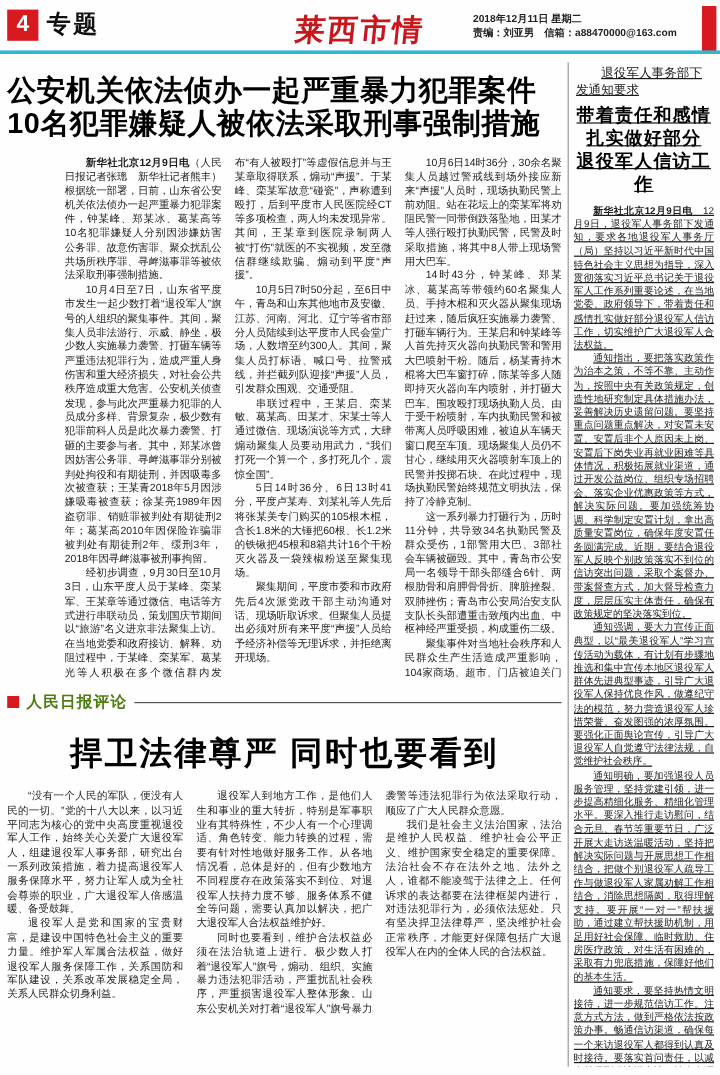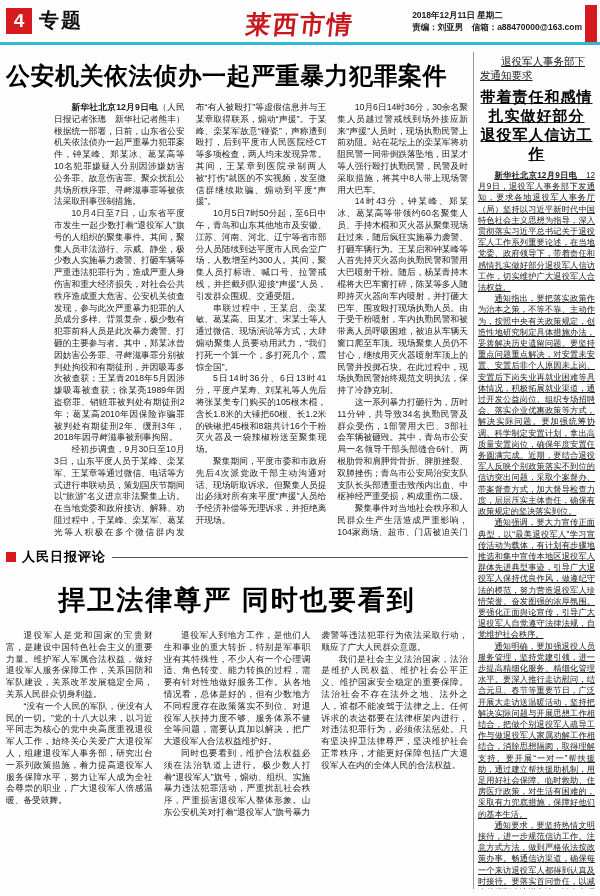--- a/index.html
+++ b/index.html
@@ -10,21 +10,21 @@
   }
   
   .hdr{position:absolute;top:0;left:0;right:0;height:46px;}
   .hdr-left{position:absolute;left:6px;top:7px;display:flex;align-items:center;gap:7px;}
   .pagenum-box{width:26px;height:26px;background:#d71920;color:#fff;font-weight:bold;
     font-size:19px;display:flex;align-items:center;justify-content:center;}
   .section-name{font-size:20px;font-weight:900;letter-spacing:2px;color:#111;}
   .masthead{position:absolute;left:0;right:0;top:8px;text-align:center;
     font-family:"DejaVu Serif",serif;font-weight:bold;font-size:25px;color:#c8161d;
     transform:skewX(-6deg);letter-spacing:2px;}
-  .hdr-right{position:absolute;right:18px;top:9px;text-align:left;font-size:8.5px;
+  .hdr-right{position:absolute;right:36px;top:9px;text-align:left;font-size:8.5px;
     line-height:12px;font-weight:bold;color:#222;}
   .corner-block{position:absolute;right:3px;top:5px;width:12px;height:38px;background:#d71920;}
   .rule-cyan{position:absolute;top:42px;left:0;right:0;height:3px;background:#31b8cf;}
   
   .content{position:absolute;top:50px;left:6px;right:5px;bottom:7px;display:flex;justify-content:space-between;}
   .main-col{width:462px;flex:0 0 462px;display:flex;flex-direction:column;}
   .v-rule{width:1px;background:#9a9a9a;margin:2px 4px 0 5px;}
   .sidebar{flex:1;display:flex;flex-direction:column;overflow:hidden;text-decoration:underline;}
   
   .headline{margin:12px 0 6px 0;font-size:24px;line-height:28px;font-weight:900;
@@ -34,21 +34,21 @@
     column-count:3;column-gap:11px;column-fill:auto;overflow:hidden;
     font-size:8.7px;line-height:11.8px;text-align:justify;color:#1c1c1c;
   }
   .article-body p{margin:0;text-indent:2em;}
   .article-body b{font-weight:bold;}
   .main-body{height:438px;margin-top:6px;margin-left:48px;}
   
   .commentary{margin-top:5px;}
   .commentary-label-row{display:flex;align-items:center;gap:6px;margin-top:3px;}
   .red-square{width:10px;height:10px;background:#d71920;flex:0 0 10px;}
-  .commentary-label{font-size:13px;font-weight:900;color:#000000;letter-spacing:1px;white-space:nowrap;}
+  .commentary-label{font-size:13px;font-weight:900;color:#4d7c0f;letter-spacing:1px;white-space:nowrap;}
   .label-rule{flex:1;height:1px;background:#555;}
   .commentary-headline{margin:16px 0 12px 0;text-align:center;font-size:27px;
     font-weight:900;color:#000;letter-spacing:2px;}
   .commentary-body{height:193px;}
   
   .kicker{margin:4px 2px 0 2px;font-size:10.5px;line-height:14px;text-indent:2em;color:#222;}
   .sidebar-headline{margin:5px 0 7px 0;text-align:center;font-weight:900;
     font-size:15px;line-height:19px;color:#000;letter-spacing:1px;}
   .sidebar-headline span{display:block;}
   .sidebar-body{flex:1;overflow:hidden;font-size:8.2px;line-height:11.2px;
@@ -76,37 +76,38 @@
     <div class="corner-block"></div>
   </header>
   <div class="rule-cyan"></div>
 
   <div class="content">
 
     <div class="main-col">
 
       <h1 class="headline">
         <span>公安机关依法侦办一起严重暴力犯罪案件</span><br>
+        <span>10名犯罪嫌疑人被依法采取刑事强制措施</span>
       </h1>
 
       <div class="article-body main-body">
         <p><b>新华社北京12月9日电</b><span>（人民日报记者张璁　新华社记者熊丰）根据统一部署，日前，山东省公安机关依法侦办一起严重暴力犯罪案件，钟某峰、郑某冰、葛某高等10名犯罪嫌疑人分别因涉嫌妨害公务罪、故意伤害罪、聚众扰乱公共场所秩序罪、寻衅滋事罪等被依法采取刑事强制措施。</span></p>
         <div style="display:contents"><p>10月4日至7日，山东省平度市发生一起少数打着“退役军人”旗号的人组织的聚集事件。其间，聚集人员非法游行、示威、静坐，极少数人实施暴力袭警、打砸车辆等严重违法犯罪行为，造成严重人身伤害和重大经济损失，对社会公共秩序造成重大危害。公安机关侦查发现，参与此次严重暴力犯罪的人员成分多样、背景复杂，极少数有犯罪前科人员是此次暴力袭警、打砸的主要参与者。其中，郑某冰曾因妨害公务罪、寻衅滋事罪分别被判处拘役和有期徒刑，并因吸毒多次被查获；王某青2018年5月因涉嫌吸毒被查获；徐某亮1989年因盗窃罪、销赃罪被判处有期徒刑2年；葛某高2010年因保险诈骗罪被判处有期徒刑2年、缓刑3年，2018年因寻衅滋事被刑事拘留。</p><p>经初步调查，9月30日至10月3日，山东平度人员于某峰、栾某军、王某章等通过微信、电话等方式进行串联动员，策划国庆节期间以“旅游”名义进京非法聚集上访。在当地党委和政府接访、解释、劝阻过程中，于某峰、栾某军、葛某光等人积极在多个微信群内发布“有人被殴打”等虚假信息并与王某章取得联系，煽动“声援”。于某峰、栾某军故意“碰瓷”，声称遭到殴打，后到平度市人民医院经CT等多项检查，两人均未发现异常。其间，王某章到医院录制两人被“打伤”就医的不实视频，发至微信群继续欺骗、煽动到平度“声援”。</p><p>10月5日7时50分起，至6日中午，青岛和山东其他地市及安徽、江苏、河南、河北、辽宁等省市部分人员陆续到达平度市人民会堂广场，人数增至约300人。其间，聚集人员打标语、喊口号、拉警戒线，并拦截列队迎接“声援”人员，引发群众围观、交通受阻。</p><p>串联过程中，王某启、栾某敏、葛某高、田某才、宋某士等人通过微信、现场演说等方式，大肆煽动聚集人员要动用武力，“我们打死一个算一个，多打死几个，震惊全国”。</p><p>5日14时36分、6日13时41分，平度卢某寿、刘某礼等人先后将张某美专门购买的105根木棍，含长1.8米的大锤把60根、长1.2米的铁锹把45根和8箱共计16个干粉灭火器及一袋辣椒粉送至聚集现场。</p><p>聚集期间，平度市委和市政府先后4次派党政干部主动沟通对话、现场听取诉求。但聚集人员提出必须对所有来平度“声援”人员给予经济补偿等无理诉求，并拒绝离开现场。</p><p>10月6日14时36分，30余名聚集人员越过警戒线到场外接应新来“声援”人员时，现场执勤民警上前劝阻。站在花坛上的栾某军将劝阻民警一同带倒跌落坠地，田某才等人强行殴打执勤民警，民警及时采取措施，将其中8人带上现场警用大巴车。</p><p>14时43分，钟某峰、郑某冰、葛某高等带领约60名聚集人员、手持木棍和灭火器从聚集现场赶过来，随后疯狂实施暴力袭警、打砸车辆行为。王某启和钟某峰等人首先持灭火器向执勤民警和警用大巴喷射干粉。随后，杨某青持木棍将大巴车窗打碎，陈某等多人随即持灭火器向车内喷射，并打砸大巴车、围攻殴打现场执勤人员。由于受干粉喷射，车内执勤民警和被带离人员呼吸困难，被迫从车辆天窗口爬至车顶。现场聚集人员仍不甘心，继续用灭火器喷射车顶上的民警并投掷石块。在此过程中，现场执勤民警始终规范文明执法，保持了冷静克制。</p><p>这一系列暴力打砸行为，历时11分钟，共导致34名执勤民警及群众受伤，1部警用大巴、3部社会车辆被砸毁。其中，青岛市公安局一名领导干部头部缝合6针、两根肋骨和肩胛骨骨折、脾脏挫裂、双肺挫伤；青岛市公安局治安支队支队长头部遭重击致颅内出血、中枢神经严重受损，构成重伤二级。</p><p>聚集事件对当地社会秩序和人民群众生产生活造成严重影响，104家商场、超市、门店被迫关门停业，11条公交线路960辆次公交车被迫调整运营，多条道路无法通行，直接经济损失达820余万元。</p><p>案发后，公安机关经缜密侦查，初步锁定了涉嫌组织策划、在聚集事件中参与最为积极、准备凶器及组织煽动的人员，依法传唤审查。对其中涉嫌打砸伤害人员、现场组织指挥人员和幕后串联、提供资金支持的钟某峰、郑某冰、葛某高等10人，分别以涉嫌妨害公务罪、故意伤害罪、聚众扰乱公共场所秩序罪、寻衅滋事罪等，依法采取刑事强制措施。</p></div>
       </div>
 
       <div class="commentary">
         <div class="commentary-label-row">
           <span class="red-square"></span>
           <span class="commentary-label">人民日报评论</span>
           <span class="label-rule"></span>
         </div>
         <h2 class="commentary-headline">捍卫法律尊严 同时也要看到</h2>
         <div class="article-body commentary-body">
+            <p>“没有一个人民的军队，便没有人民的一切。”党的十八大以来，以习近平同志为核心的党中央高度重视退役军人工作，始终关心关爱广大退役军人，组建退役军人事务部，研究出台一系列政策措施，着力提高退役军人服务保障水平，努力让军人成为全社会尊崇的职业，广大退役军人倍感温暖、备受鼓舞。</p>
             <p>退役军人是党和国家的宝贵财富，是建设中国特色社会主义的重要力量。维护军人军属合法权益，做好退役军人服务保障工作，关系国防和军队建设，关系改革发展稳定全局，关系人民群众切身利益。</p>
-            <p>“没有一个人民的军队，便没有人民的一切。”党的十八大以来，以习近平同志为核心的党中央高度重视退役军人工作，始终关心关爱广大退役军人，组建退役军人事务部，研究出台一系列政策措施，着力提高退役军人服务保障水平，努力让军人成为全社会尊崇的职业，广大退役军人倍感温暖、备受鼓舞。</p>
             <p>退役军人到地方工作，是他们人生和事业的重大转折，特别是军事职业有其特殊性，不少人有一个心理调适、角色转变、能力转换的过程，需要有针对性地做好服务工作。从各地情况看，总体是好的，但有少数地方不同程度存在政策落实不到位、对退役军人扶持力度不够、服务体系不健全等问题，需要认真加以解决，把广大退役军人合法权益维护好。</p>
             <p>同时也要看到，维护合法权益必须在法治轨道上进行。极少数人打着“退役军人”旗号，煽动、组织、实施暴力违法犯罪活动，严重扰乱社会秩序，严重损害退役军人整体形象。山东公安机关对打着“退役军人”旗号暴力袭警等违法犯罪行为依法采取行动，顺应了广大人民群众意愿。</p>
             <p>我们是社会主义法治国家，法治是维护人民权益、维护社会公平正义、维护国家安全稳定的重要保障。法治社会不存在法外之地、法外之人，谁都不能凌驾于法律之上。任何诉求的表达都要在法律框架内进行，对违法犯罪行为，必须依法惩处。只有坚决捍卫法律尊严，坚决维护社会正常秩序，才能更好保障包括广大退役军人在内的全体人民的合法权益。</p>
           </div>
       </div>
 
     </div>
 
     <div class="v-rule"></div>
 

